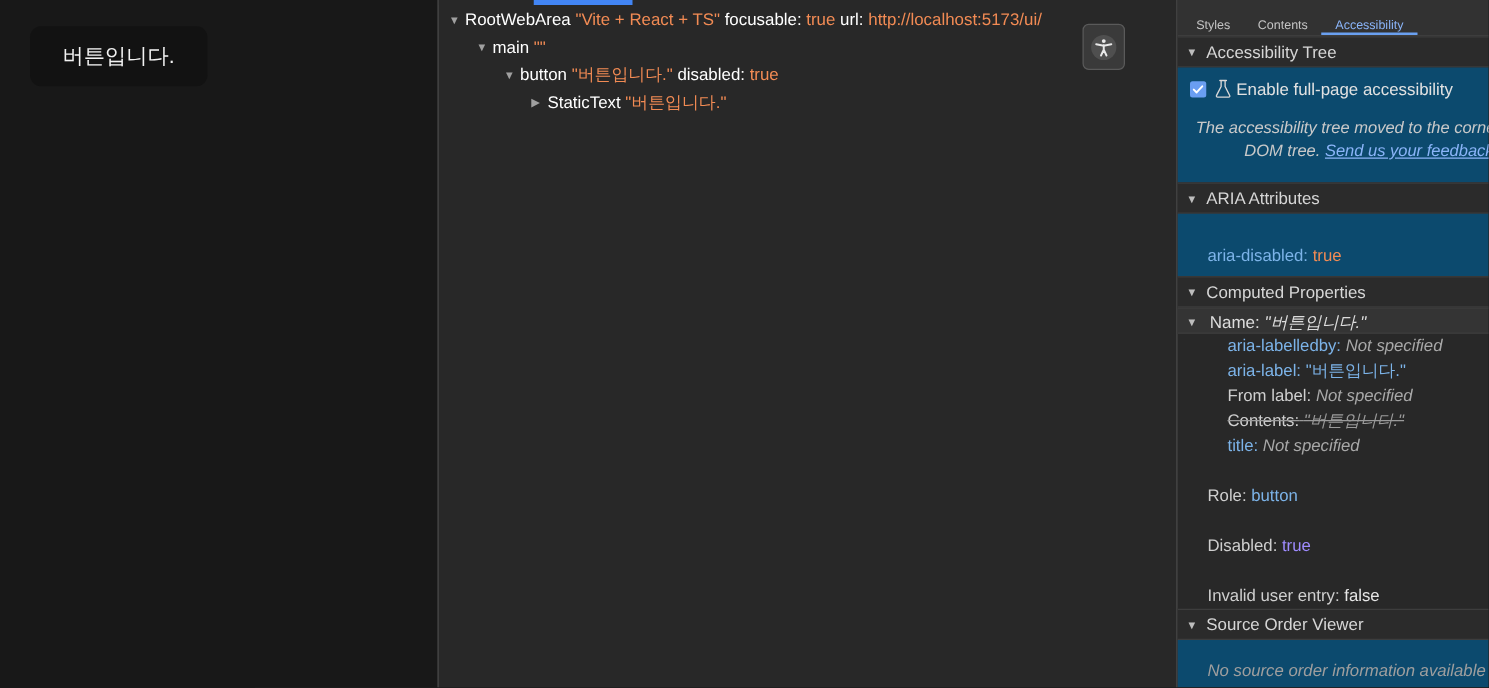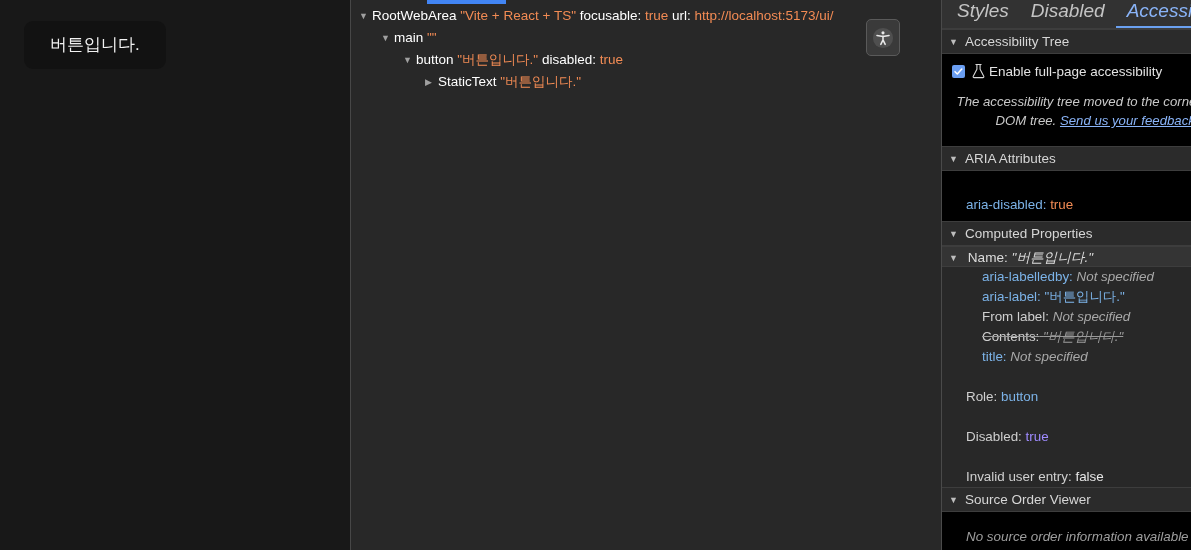--- a/index.html
+++ b/index.html
@@ -124,46 +124,45 @@
     height: 29px;
     display: flex;
     align-items: stretch;
     background: #323232;
     border-bottom: 1px solid #3d3d3d;
     padding-left: 4px;
   }
   .side-tab {
     padding: 0 11px;
     display: flex;
-    align-items: flex-start;
-    font-size: 19px;
+    align-items: flex-end;
+    font-size: 10px;
     color: #c4c4c4;
     white-space: nowrap;
     border-bottom: 2px solid transparent;
-    font-style: italic;
   }
   .side-tab.active {
     color: #8ab4f8;
     border-bottom: 2px solid #6aa0f0;
   }
 
   .sec-head {
     height: 25px;
     display: flex;
     align-items: center;
     background: #2b2b2b;
     border-bottom: 1px solid #3d3d3d;
     border-top: 1px solid #3d3d3d;
     padding-left: 7px;
     font-size: 13.5px;
     color: #d6d6d6;
   }
   .sec-head .tri { color: #bdbdbd; font-size: 9px; margin-right: 5px; vertical-align: 1px;}
 
-  .sec-body { padding: 4px 0 6px 0; background: #000000; }
+  .sec-body { padding: 4px 0 6px 0; background: #0c4a6e; }
 
   .chk-row {
     display: flex;
     align-items: center;
     padding: 5px 0 4px 10px;
     font-size: 13.5px;
     color: #e2e2e2;
     white-space: nowrap;
   }
   .chk {
@@ -261,21 +260,21 @@
     </div>
   </div>
 
   <div class="side">
 
     <div class="side-tabs" id="side-tabs">
         <div class="side-tab">
           <span>Styles</span>
         </div>
         <div class="side-tab">
-          <span>Disabled</span>
+          <span>Contents</span>
         </div>
         <div class="side-tab active">
           <span>Accessibility</span>
         </div>
       </div>
 
     <div class="sec-head">
       <span class="tri">▼</span>
       <span>Accessibility Tree</span>
     </div>

